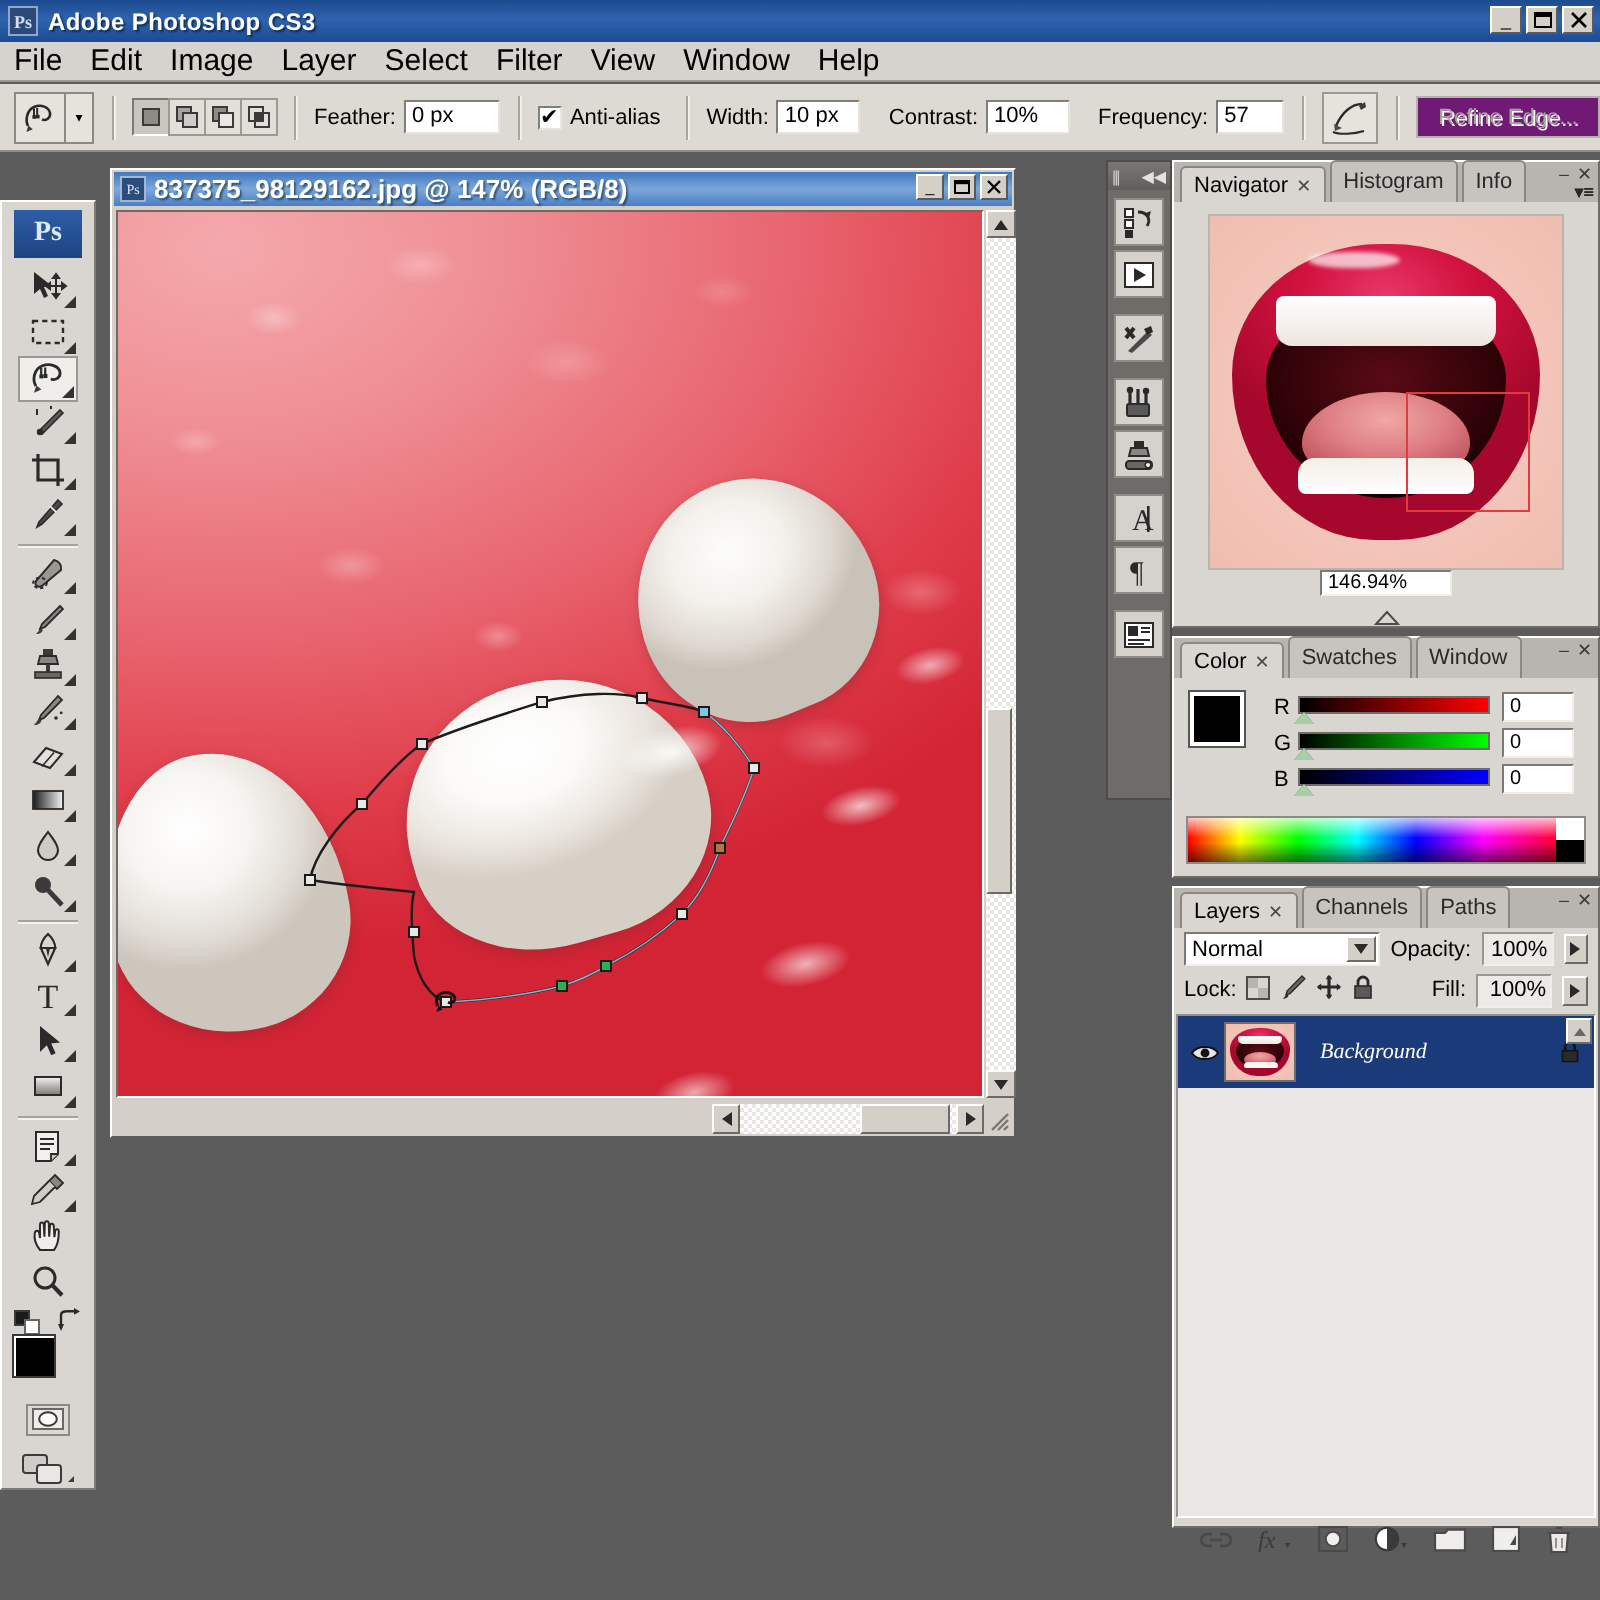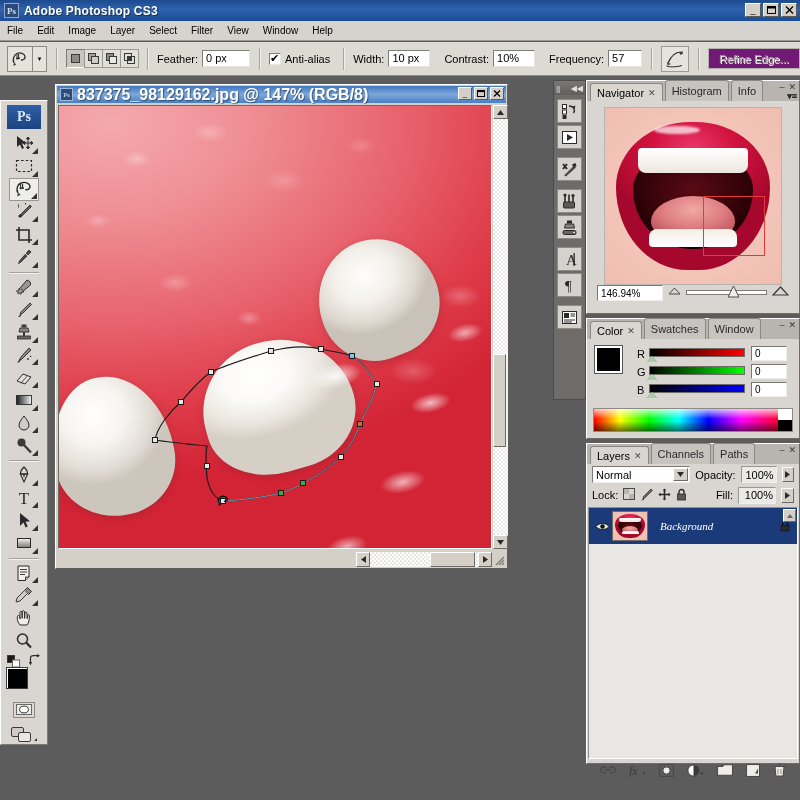--- a/index.html
+++ b/index.html
@@ -38,21 +38,21 @@
   }
   .wbtn.sq { align-items:center; }
   .wbtn span { pointer-events:none; }
 
   
   .menubar {
     position:absolute; left:0; top:21px; width:800px; height:20px;
     background:#d6d3ce; display:flex; align-items:center;
     border-bottom:1px solid #9a9a94;
   }
-  .menubar .mi { padding:4px 7px; color:#000; font-size:10px; }
+  .menubar .mi { padding:4px 7px; color:#000; font-size:15px; }
 
   
   .optbar {
     position:absolute; left:0; top:42px; width:800px; height:34px;
     background:#ddd9d3;
     border-bottom:1px solid #8d8d87;
     display:flex; align-items:center; padding-left:7px;
   }
   .opt-toolbtn {
     width:26px; height:26px; background:#e6e2dc;
@@ -144,21 +144,21 @@
   .doc-tb {
     height:17px; margin:1px;
     background:linear-gradient(to bottom,#4277bf 0%,#7ba7da 50%,#4a7fc4 100%);
     display:flex; align-items:center; padding-left:3px; position:relative;
   }
   .doc-tb .dicon {
     width:13px; height:13px; background:#2c4d7c; border:1px solid #9fb6d6;
     color:#d7e4f6; font-size:7px; display:flex; align-items:center; justify-content:center;
     margin-right:4px; font-family:"Liberation Serif", serif;
   }
-  .doc-tb .dttl { color:#fff; font-size:16px; font-weight:bold;
+  .doc-tb .dttl { color:#fff; font-size:13px; font-weight:bold;
                   text-shadow:1px 1px 1px rgba(0,0,0,.45);text-align:right; }
   .doc-wbtns { position:absolute; right:2px; top:1px; display:flex; gap:2px; }
   .doc-wbtn { width:14px; height:13px; background:#d4d0c8;
     border:1px solid; border-color:#fff #5a5a5a #5a5a5a #fff;
     display:flex; align-items:flex-end; justify-content:center;
     font-size:8px; line-height:8px; padding-bottom:1px; color:#000; }
   .doc-wbtn.sq { align-items:center; }
 
   .canvas-area {
     position:absolute; left:2px; top:20px; width:434px; height:444px;
@@ -294,21 +294,21 @@
   .pctl .mini { font-size:9px; color:#3b3b3b; }
   .pmenu { position:absolute; right:3px; top:11px; display:flex; align-items:center;
            font-size:9px; color:#2a2a2a; }
 
   
   .nav-body { padding:6px; }
   .nav-thumb { width:178px; height:178px; margin:0 auto; position:relative;
                background:#f2eeec; border:1px solid #b8b5b0; overflow:hidden; }
   .nav-view { position:absolute; right:16px; bottom:28px; width:62px; height:60px;
               border:1px solid #e23b3b; }
-  .nav-foot { height:22px; display:flex; align-items:flex-start; padding:0 4px; gap:5px; }
+  .nav-foot { height:22px; display:flex; align-items:center; padding:0 4px; gap:5px;flex-direction:column; }
   .nav-zoomin { width:66px; height:16px; background:#fff;
     border:1px solid; border-color:#7c7975 #f0eeea #f0eeea #7c7975;
     font-size:10px; display:flex; align-items:center; padding-left:3px; }
   .nav-slider { flex:1; position:relative; height:14px; }
   .nav-track { position:absolute; left:0; right:0; top:5px; height:5px;
     background:#fff; border:1px solid #7d7a76; }
   .nav-knob { position:absolute; left:52%; top:1px; width:11px; height:12px; }
 
   
   .color-body { padding:7px 6px 6px 6px; display:flex; }

